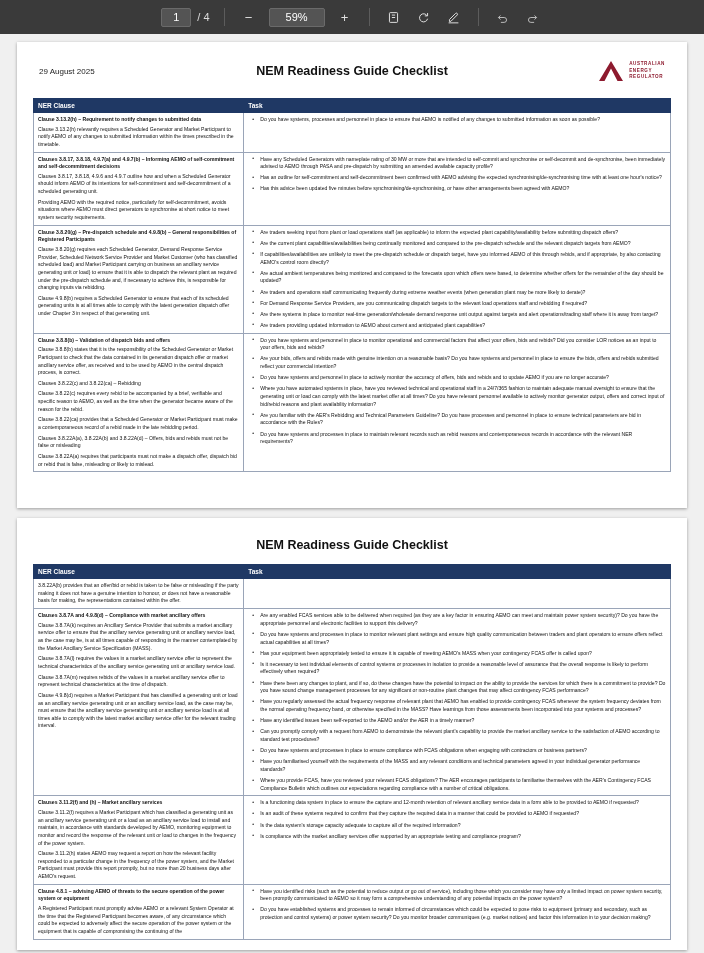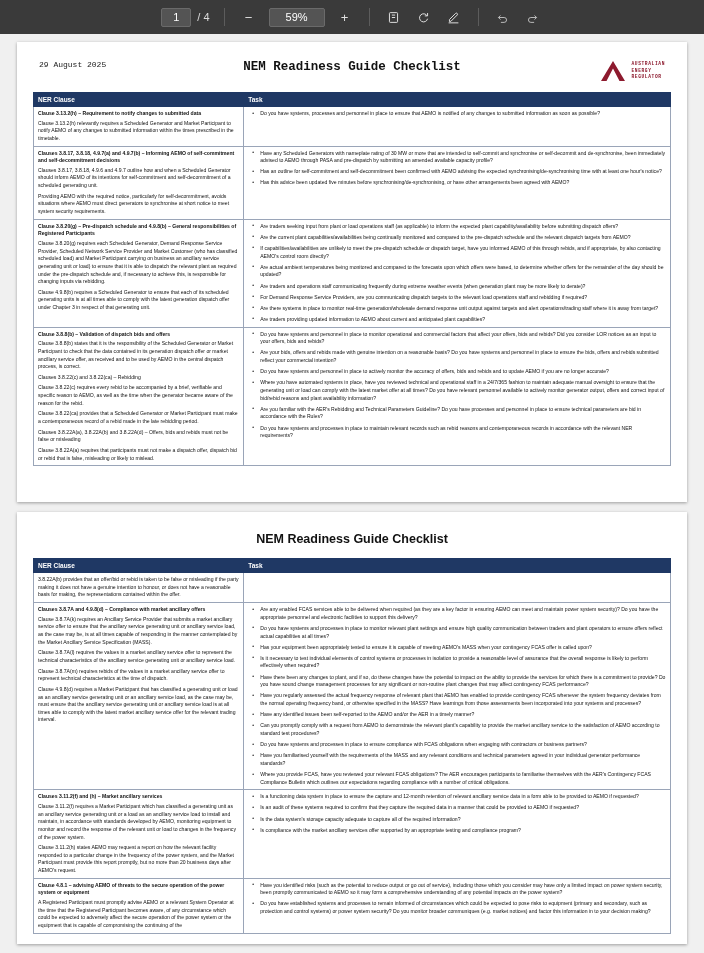--- a/index.html
+++ b/index.html
@@ -81,24 +81,23 @@
     width: 670px;
     box-shadow: 0 1px 3px rgba(0,0,0,0.35);
     padding: 14px 16px 10px 16px;
     position: relative;
   }
   .page2 { margin-top: 10px; }
 
   
   .pghead {
     display: flex;
-    align-items: flex-start;
+    align-items: center;
     justify-content: space-between;
-    padding: 4px 6px 10px 6px;
-    font-family: Liberation Mono, monospace;
+    padding: 4px 6px 16px 6px;
   }
   .pgdate {
     font-size: 8px;
     color: #222;
     width: 150px;
   }
   .pgtitle {
     font-size: 12.5px;
     font-weight: bold;
     color: #111;

